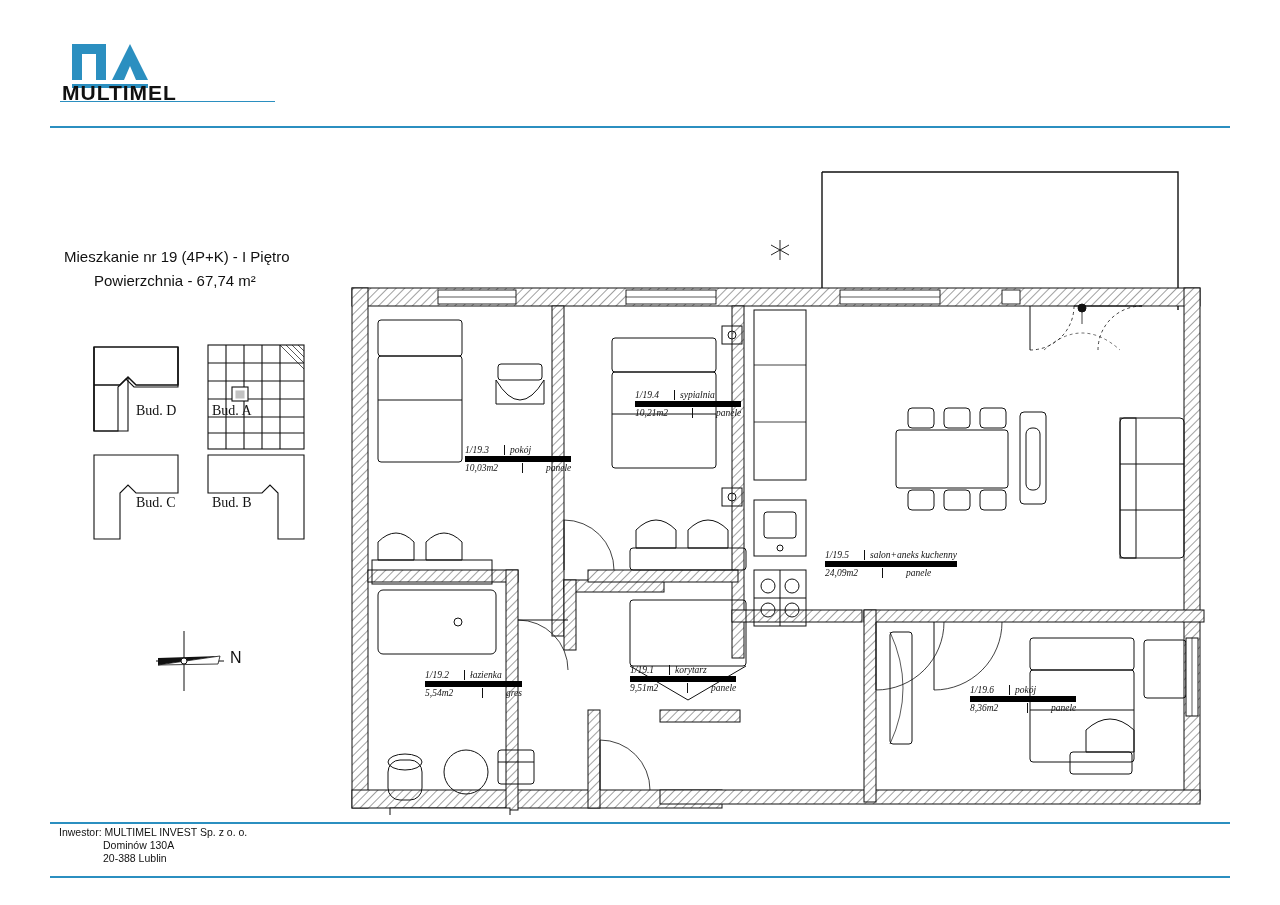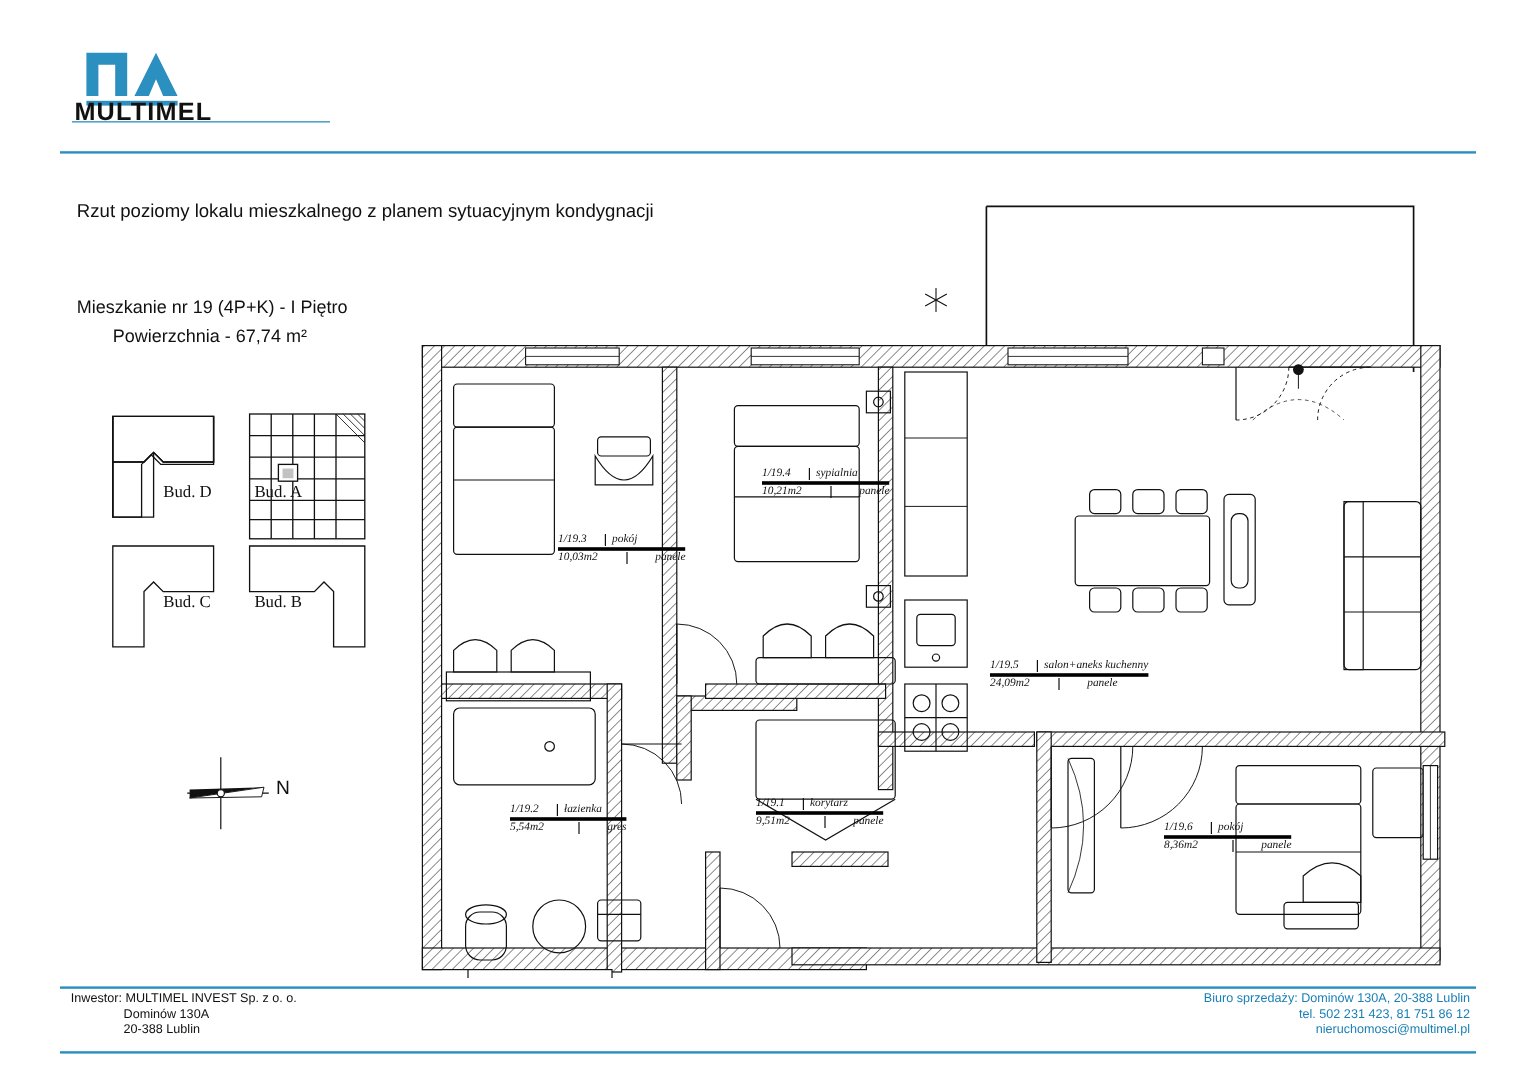--- a/index.html
+++ b/index.html
@@ -47,21 +47,21 @@
   .scalebar{position:absolute;left:100px;top:750px;width:175px;height:35px;}
   .scalebar .ticks{position:absolute;top:20px;left:0;width:175px;height:14px;}
   .scalebar .ticks span{position:absolute;font-size:11px;color:#111;}
 
   
   .plan{position:absolute;left:330px;top:150px;width:900px;height:665px;}
   .plan svg{display:block;}
 
   
   .roomtag{position:absolute;font-family:"Liberation Serif", serif;font-style:italic;font-size:9.5px;color:#111;white-space:nowrap;}
-  .roomtag .r1{display:flex;align-items:flex-end;gap:5px;border-bottom:3px solid #000000;padding-bottom:1px;}
+  .roomtag .r1{display:flex;align-items:flex-end;gap:5px;border-bottom:6px solid #000000;padding-bottom:1px;}
   .roomtag .r2{display:flex;align-items:flex-start;gap:23px;padding-top:1px;}
   .roomtag .code{min-width:34px;}
   .roomtag .area{min-width:34px;}
   .roomtag .sep{border-left:1px solid #111;align-self:stretch;}
 </style>
 </head>
 <body>
 
 <div class="page">
 
@@ -71,21 +71,20 @@
       <polygon points="52,40 70,4 88,40 76,40 70,26 64,40" fill="#2b8fc0"></polygon>
       <rect x="12" y="44" width="76" height="4" fill="#2b8fc0"></rect>
       <text x="2" y="60" font-family="Liberation Sans, sans-serif" font-size="21" font-weight="bold" fill="#111" letter-spacing="1">MULTIMEL</text>
       <rect x="0" y="61" width="215" height="1.6" fill="#2b8fc0"></rect>
     </svg>
   </div>
 
 
   <div class="rule top"></div>
 
-  <div class="subject">Rzut poziomy lokalu mieszkalnego z planem sytuacyjnym kondygnacji</div>
   <div class="flat-title">
     <span>Mieszkanie nr 19 (4P+K) - I Piętro</span>
     <span class="indent">Powierzchnia - 67,74 m²</span>
   </div>
 
   <div class="siteplan">
     <svg width="225" height="230" viewBox="0 0 225 230">
       <g fill="none" stroke="#111" stroke-width="1.1">
 
         <path d="M4,12 L88,12 L88,50 L46,50 L38,42 L30,50 L4,50 Z M4,12 L4,96 L38,96 L38,42"></path>
@@ -363,20 +362,15 @@
       </div>
     </div>
   </div>
 
   <div class="rule bottom1"></div>
   <div class="footer-left">
     <span>Inwestor: MULTIMEL INVEST Sp. z o. o.</span>
     <span class="ind">Dominów 130A</span>
     <span class="ind">20-388 Lublin</span>
   </div>
-  <div class="footer-right">
-    <div>Biuro sprzedaży: Dominów 130A, 20-388 Lublin</div>
-    <div>tel. 502 231 423, 81 751 86 12</div>
-    <div>nieruchomosci@multimel.pl</div>
-  </div>
   <div class="rule bottom2"></div>
 
 </div>
 
 </body></html>

